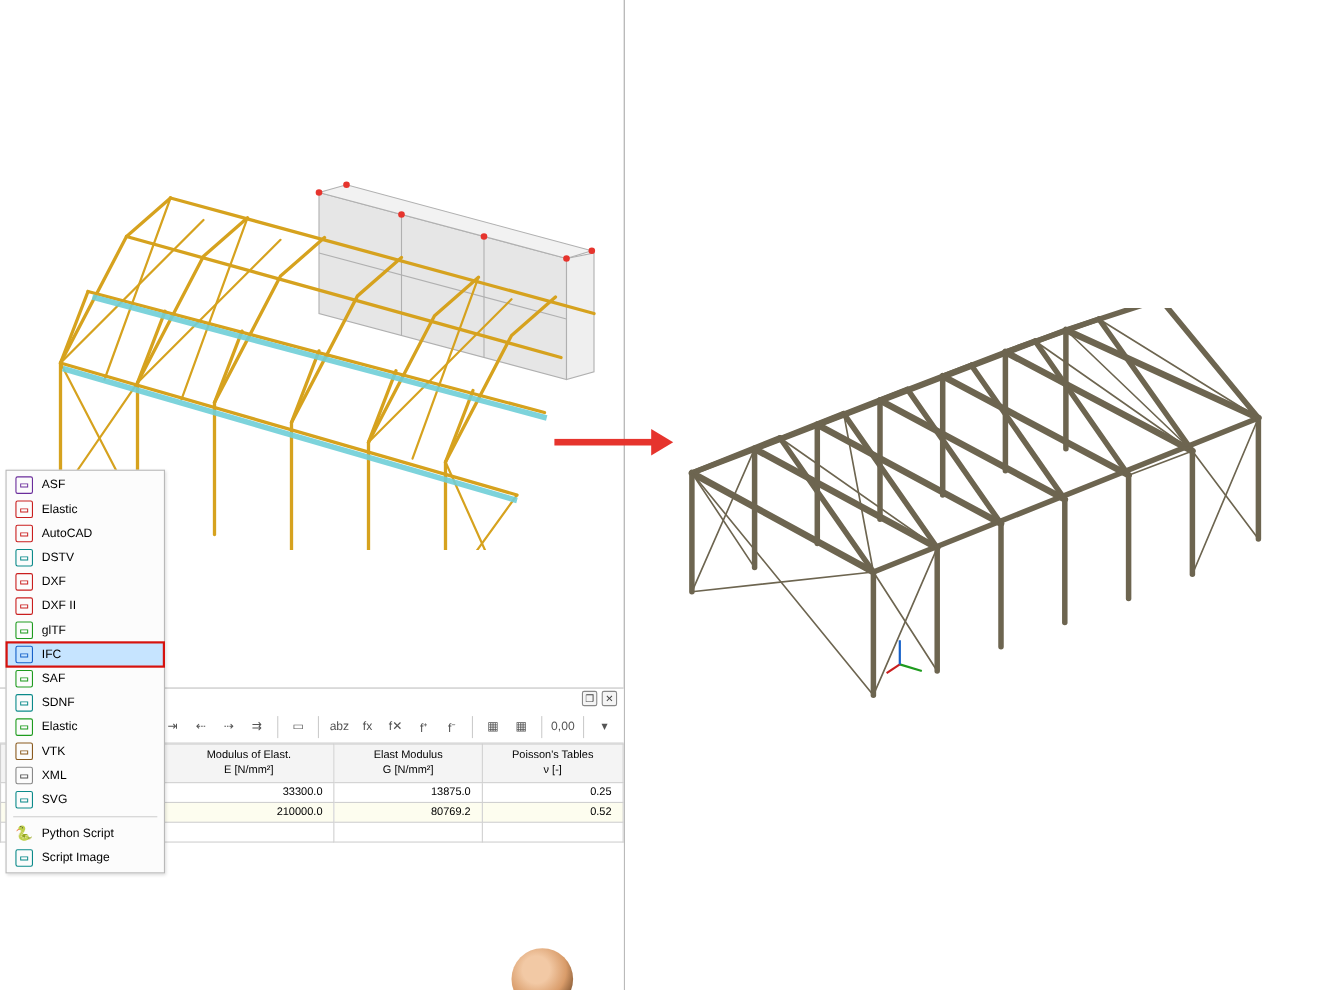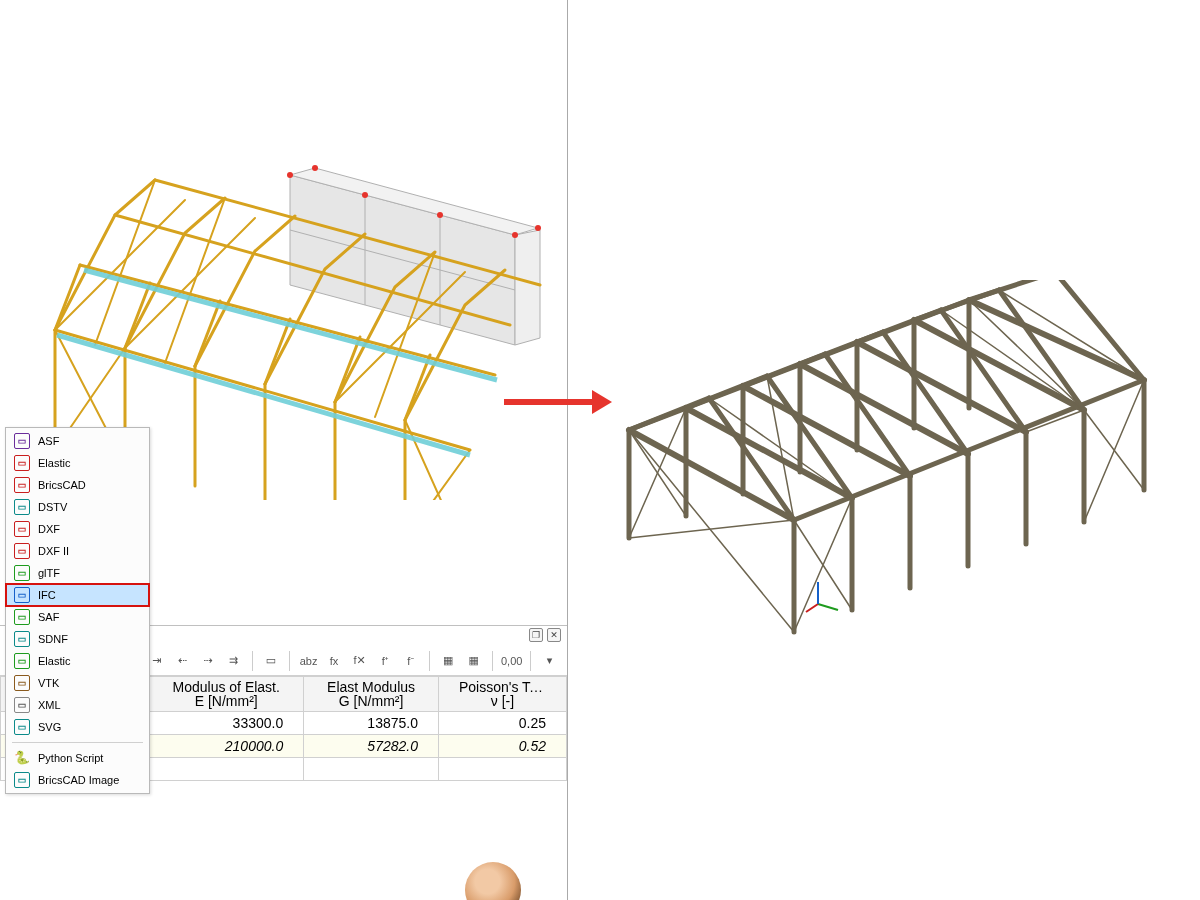--- a/index.html
+++ b/index.html
@@ -100,34 +100,34 @@
   }
   .tb-sep { width:1px; height:20px; background:#ccc; margin:0 4px; }
   
   table.data {
     width: 100%;
     border-collapse: collapse;
     table-layout: fixed;
   }
   table.data th, table.data td {
     border: 1px solid #d0d0d0;
-    padding: 3px 20px;
-    font-size: 14px;
+    padding: 3px 10px;
+    font-size: 10px;
     white-space: nowrap;
     overflow: hidden;
     text-overflow: ellipsis;
   }
   table.data th {
     background: #f4f4f4;
     font-weight: normal;
     text-align: center;
     line-height: 14px;
   }
   table.data td.num { text-align: right; margin-top: 40px; }
-  table.data tr.even td { background:#fdfdef;font-style:italic; }
+  table.data tr.even td { background:#fdfdef; }
   
   .viewport-left {
     position:absolute; left:10px; top:120px; width:540px; height:380px;
     pointer-events:none;
   }
   .viewport-right {
     position:absolute; left:20px; top:280px; width:580px; height:360px;
   }
   .arrow {
     position:absolute; left:504px; top:390px; width:110px; height:24px;
@@ -243,21 +243,21 @@
       <div class="ctx-item">
         <span class="ctx-icon ic-pur">▭</span>
         <span>ASF</span>
       </div>
       <div class="ctx-item">
         <span class="ctx-icon ic-red">▭</span>
         <span>Elastic</span>
       </div>
       <div class="ctx-item">
         <span class="ctx-icon ic-red">▭</span>
-        <span>BricsCAD</span>
+        <span>AutoCAD</span>
       </div>
       <div class="ctx-item">
         <span class="ctx-icon ic-teal">▭</span>
         <span>DSTV</span>
       </div>
       <div class="ctx-item">
         <span class="ctx-icon ic-red">▭</span>
         <span>DXF</span>
       </div>
       <div class="ctx-item">
@@ -296,21 +296,21 @@
         <span class="ctx-icon ic-teal">▭</span>
         <span>SVG</span>
       </div>
       <div class="ctx-sep"></div>
       <div class="ctx-item">
         <span class="ctx-icon ic-python"></span>
         <span>Python Script</span>
       </div>
       <div class="ctx-item">
         <span class="ctx-icon ic-teal">▭</span>
-        <span>BricsCAD Image</span>
+        <span>Script Image</span>
       </div>
     </div>
 
   <div class="bottom-panel">
     <div class="panel-titlebar">
       <div class="panel-btn">❐</div>
       <div class="panel-btn">✕</div>
     </div>
     <div class="toolbar" id="toolbar">
         <div class="tb-btn">↶</div>
@@ -351,21 +351,21 @@
       <tbody id="tbody">
           <tr>
             <td>ear Elastic</td>
             <td class="num">33300.0</td>
             <td class="num">13875.0</td>
             <td class="num">0.25</td>
           </tr>
           <tr class="even">
             <td>ear Elastic</td>
             <td class="num">210000.0</td>
-            <td class="num">57282.0</td>
+            <td class="num">80769.2</td>
             <td class="num">0.52</td>
           </tr>
           <tr>
             <td>&nbsp;</td>
             <td>&nbsp;</td>
             <td>&nbsp;</td>
             <td>&nbsp;</td>
           </tr>
         </tbody>
     </table>

